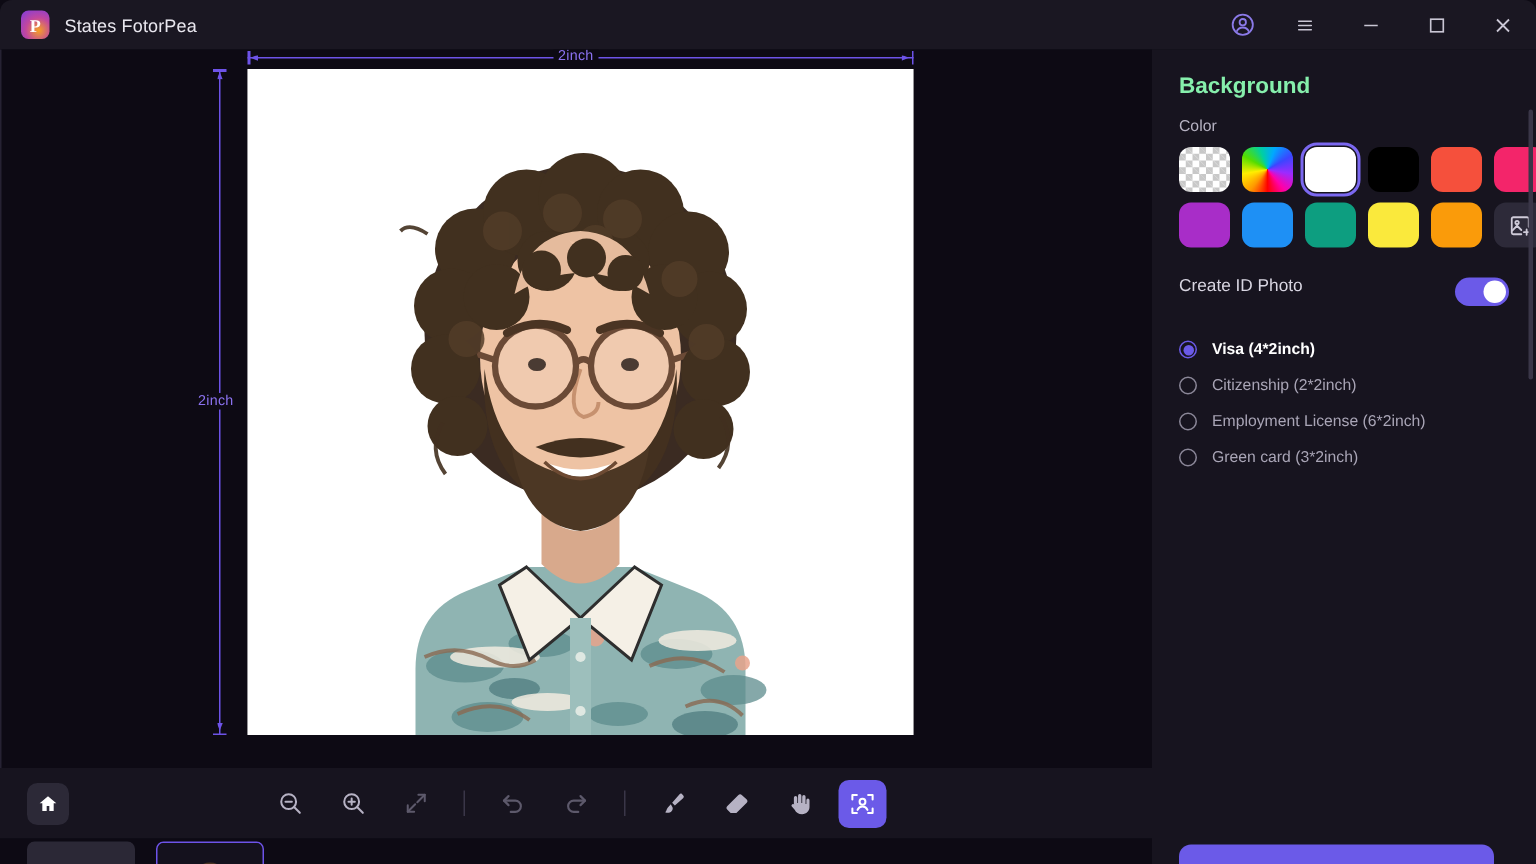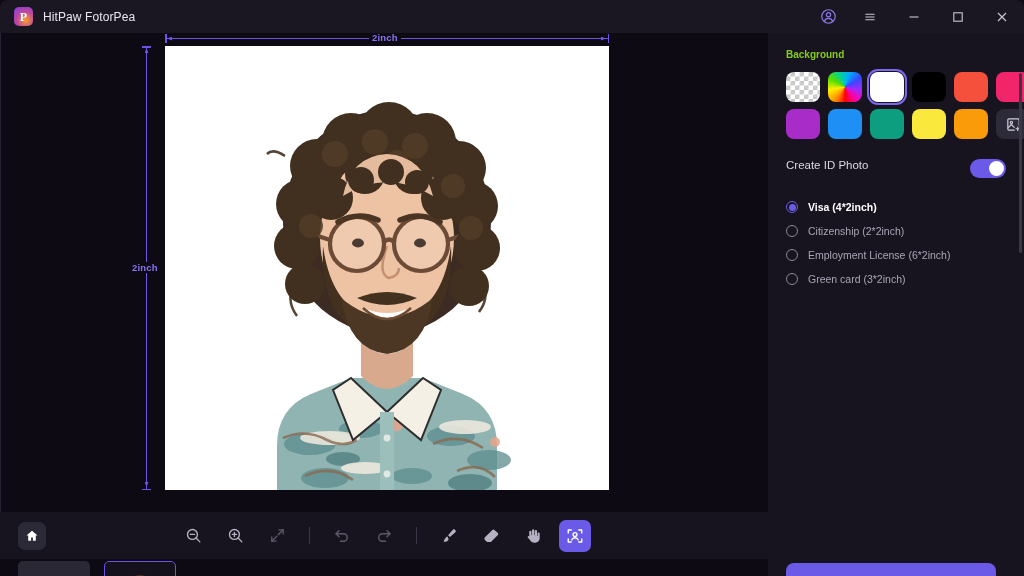--- a/index.html
+++ b/index.html
@@ -64,21 +64,21 @@
     position: absolute; left: 164px; top: 13px;
     width: 444px; height: 444px;
     background: #ffffff;
     overflow: hidden;
   }
   
   #portrait { position: absolute; inset: 0; }
 
   .dim-label {
     position: absolute;
-    font-size: 9.5px; font-weight: bold; color: #8b72f0;
+    font-size: 9.5px; font-weight: normal; color: #8b72f0;
     background: #0d0a14;
     padding: 0 3px; letter-spacing: .2px;
   }
   .dim-line-h {
     position: absolute; height: 1px; background: #6d53e8;
   }
   .dim-line-v {
     position: absolute; width: 1px; background: #6d53e8;
   }
   .cap {
@@ -132,21 +132,21 @@
 
   
   #panel {
     position: absolute; top: 33px; left: 768px;
     width: 256px; height: 479px;
     background: #17141f;
     padding: 16px 18px 0 18px;
     overflow: hidden;
   }
   .sect-title {
-    font-size: 10px; font-weight: bold; color: #84cc16;
+    font-size: 15px; font-weight: bold; color: #86efac;
     margin-bottom: 12px;
   }
   .sub-label {
     font-size: 10.5px; color: #b7b3c3; margin-bottom: 8px;
   }
   #swatches {
     display: grid;
     grid-template-columns: repeat(6, 34px);
     gap: 7px 8px;
     margin-bottom: 20px;
@@ -247,21 +247,21 @@
 </style>
 </head>
 <body>
 
 <div id="app">
 
   <div id="titlebar">
     <div id="logo">
       <span>P</span>
     </div>
-    <div id="apptitle">HitPaw FotorPea</div>
+    <div id="apptitle">States FotorPea</div>
 
     <div id="wincontrols">
       <div id="avatar-btn">
         <svg width="17" height="17" viewBox="0 0 24 24" fill="none" stroke="#8b7ae8" stroke-width="1.7">
           <circle cx="12" cy="12" r="9.5"></circle>
           <circle cx="12" cy="9.6" r="3"></circle>
           <path d="M6.2 18.6a6.2 6.2 0 0 1 11.6 0"></path>
         </svg>
       </div>
       <div class="winbtn">
@@ -503,20 +503,21 @@
         <rect width="72" height="30" fill="#14111d"></rect>
         <ellipse cx="36" cy="26" rx="13" ry="12" fill="#4a3423"></ellipse>
         <ellipse cx="36" cy="28" rx="8" ry="9" fill="#eec3a4"></ellipse>
       </svg>
     </div>
   </div>
 
   <div id="panel">
 
     <div class="sect-title">Background</div>
+    <div class="sub-label">Color</div>
 
     <div id="swatches">
       <div class="swatch checker"></div>
       <div class="swatch rainbow"></div>
       <div class="swatch selected" style="background:#ffffff"></div>
       <div class="swatch" style="background:#000000"></div>
       <div class="swatch" style="background:#f5503c"></div>
       <div class="swatch" style="background:#f3256a"></div>
       <div class="swatch" style="background:#a82dc8"></div>
       <div class="swatch" style="background:#1e90f5"></div>

